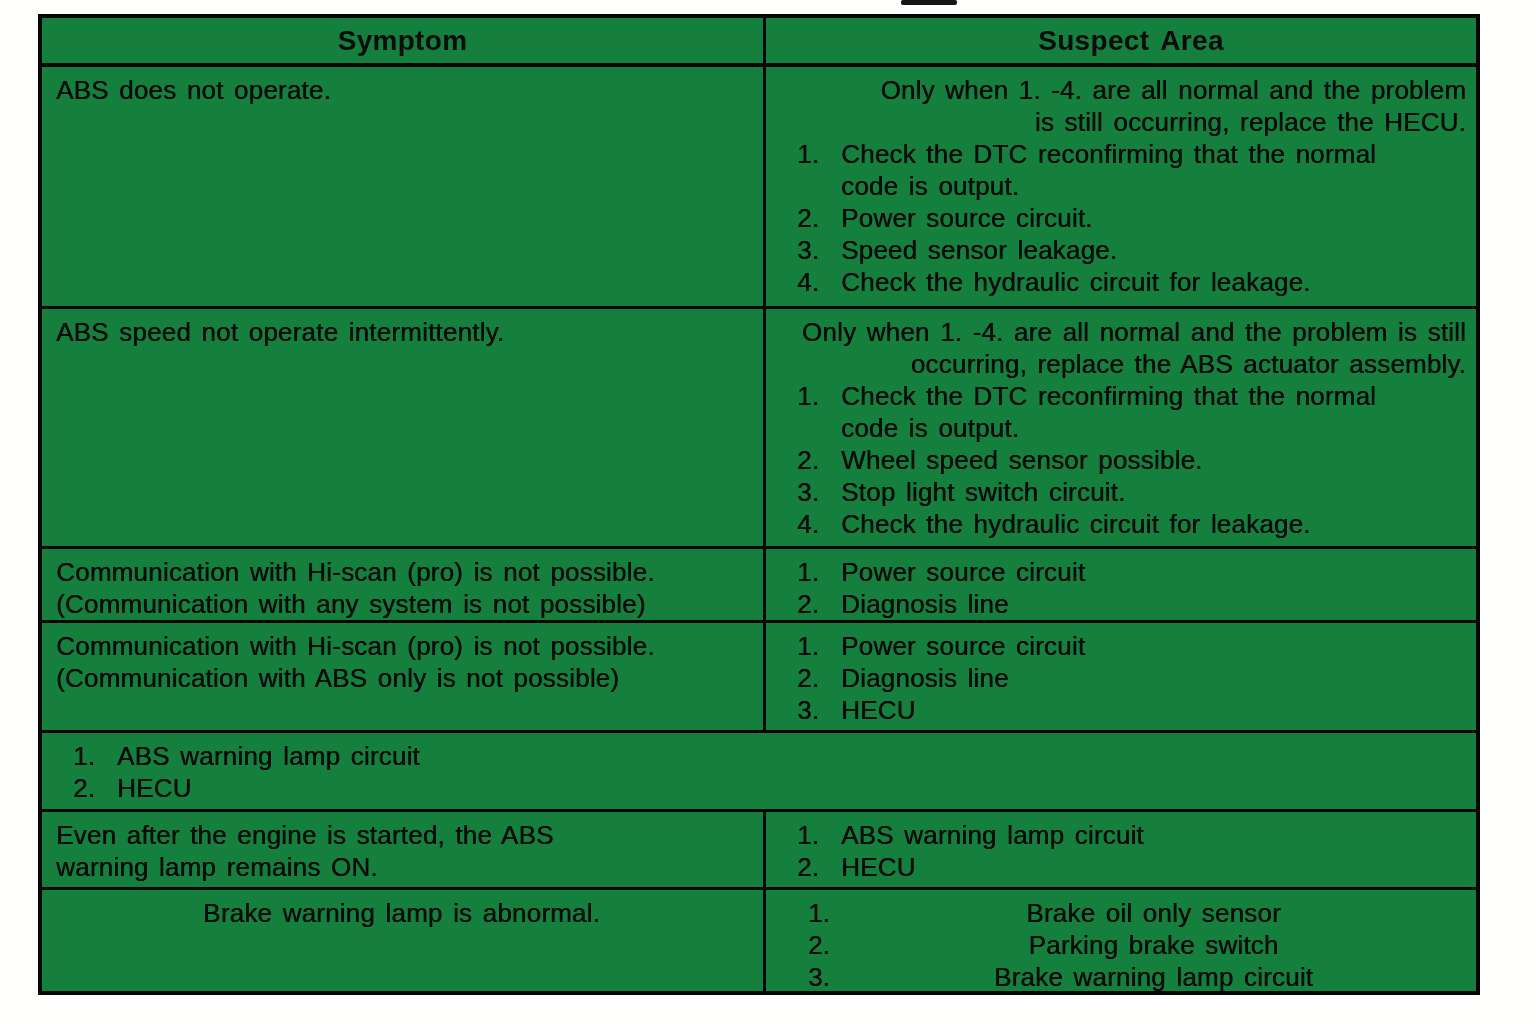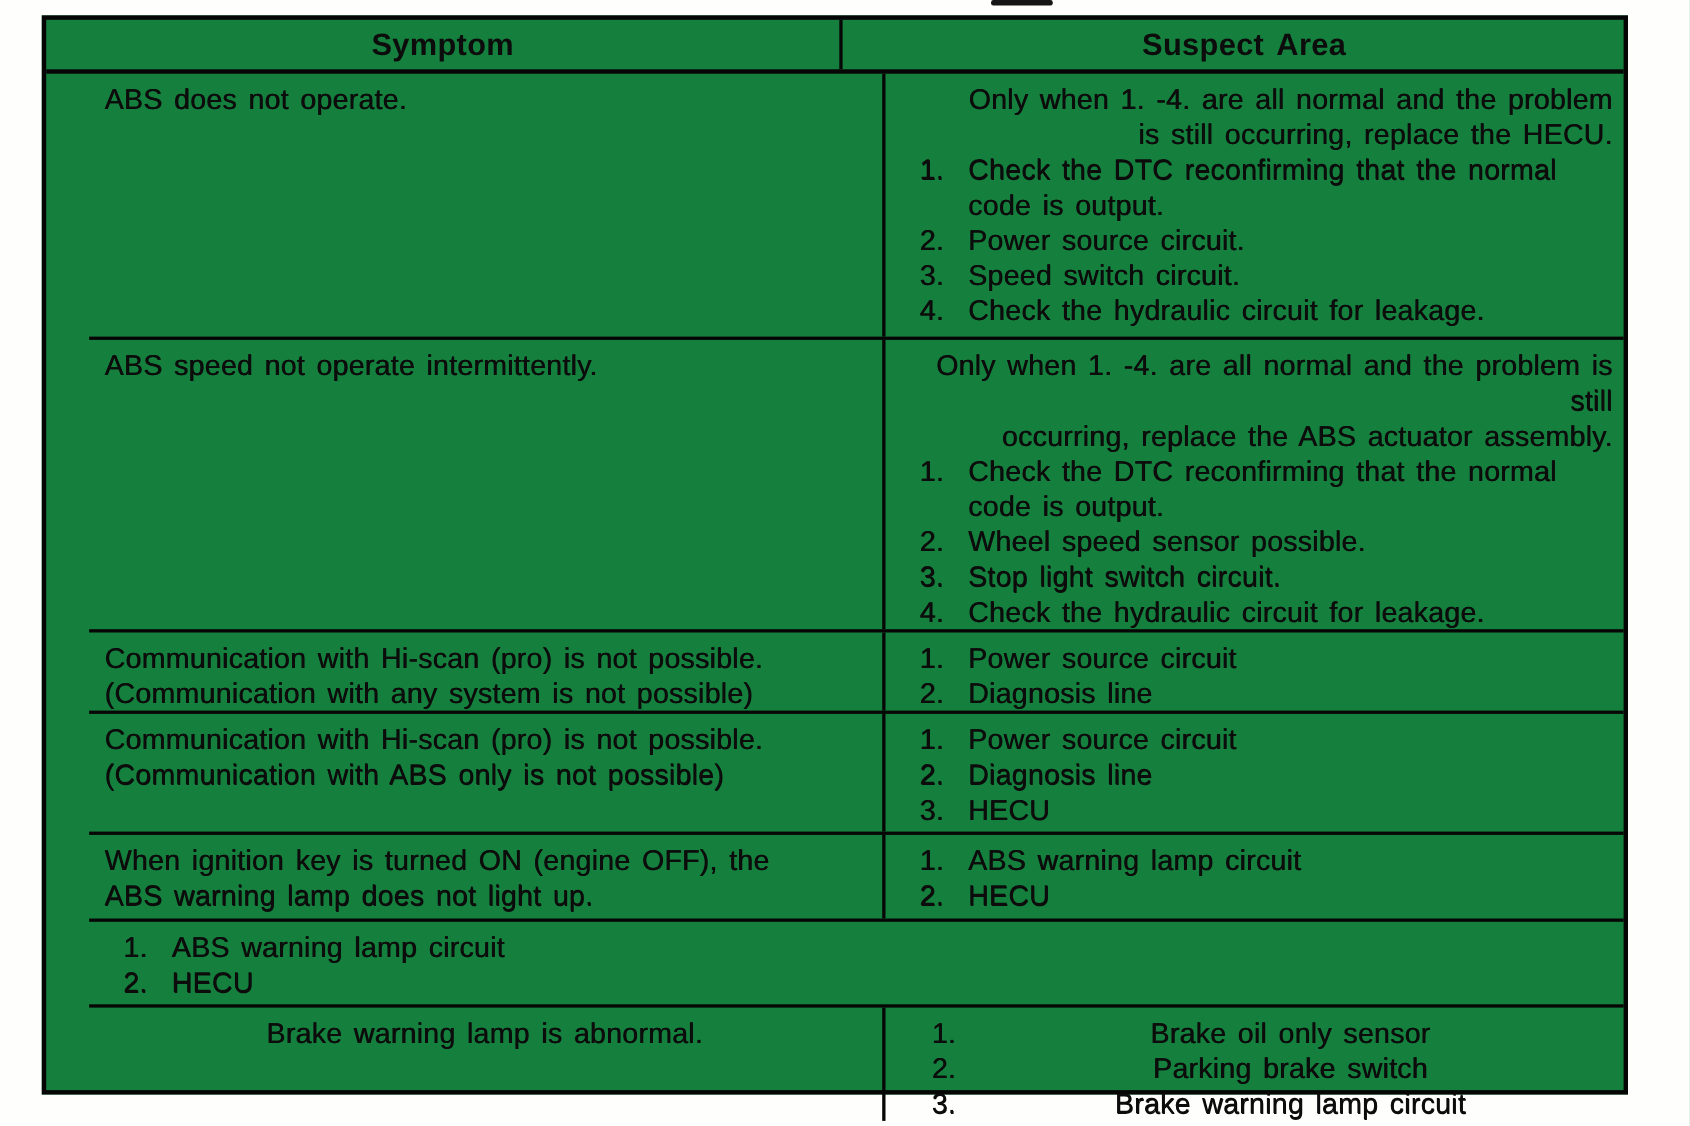--- a/index.html
+++ b/index.html
@@ -52,21 +52,20 @@
     border-right: 3px solid #060606;
   }
   .sus {
     flex: 1 1 auto;
     margin-left: 20px;
   }
   #rows {
     display: flex;
     flex-direction: column;
     flex: 1 1 auto;
-    padding-left: 39px;
   }
   #rows .row {
     display: flex;
     border-bottom: 3px solid #060606;
     box-sizing: border-box;
   }
   #rows .row:nth-child(1) { flex: 0 0 242px; }
   #rows .row:nth-child(2) { flex: 0 0 240px; }
   #rows .row:nth-child(3) { flex: 0 0 73px; }
   #rows .row:nth-child(4) { flex: 0 0 110px; }
@@ -139,21 +138,21 @@
             <div class="item">
               <span class="num">1.</span>
               <span class="txt">Check the DTC reconfirming that the normal<br>code is output.</span>
             </div>
             <div class="item">
               <span class="num">2.</span>
               <span class="txt">Power source circuit.</span>
             </div>
             <div class="item">
               <span class="num">3.</span>
-              <span class="txt">Speed switch circuit.</span>
+              <span class="txt">Speed sensor leakage.</span>
             </div>
             <div class="item">
               <span class="num">4.</span>
               <span class="txt">Check the hydraulic circuit for leakage.</span>
             </div>
           </div>
         </div>
         <div class="row">
           <div class="cell sym body-text">ABS speed not operate intermittently.</div>
           <div class="cell sus body-text">
@@ -200,33 +199,33 @@
               <span class="num">2.</span>
               <span class="txt">Diagnosis line</span>
             </div>
             <div class="item">
               <span class="num">3.</span>
               <span class="txt">HECU</span>
             </div>
           </div>
         </div>
         <div class="row">
-          <div class="cell sym body-text">When ignition key is turned ON (engine OFF), the<br>ABS warning lamp does not light up.</div>
           <div class="cell sus body-text">
             <div class="item">
               <span class="num">1.</span>
               <span class="txt">ABS warning lamp circuit</span>
             </div>
             <div class="item">
               <span class="num">2.</span>
               <span class="txt">HECU</span>
             </div>
           </div>
         </div>
         <div class="row">
+          <div class="cell sym body-text">Even after the engine is started, the ABS<br>warning lamp remains ON.</div>
           <div class="cell sus body-text">
             <div class="item">
               <span class="num">1.</span>
               <span class="txt">ABS warning lamp circuit</span>
             </div>
             <div class="item">
               <span class="num">2.</span>
               <span class="txt">HECU</span>
             </div>
           </div>

